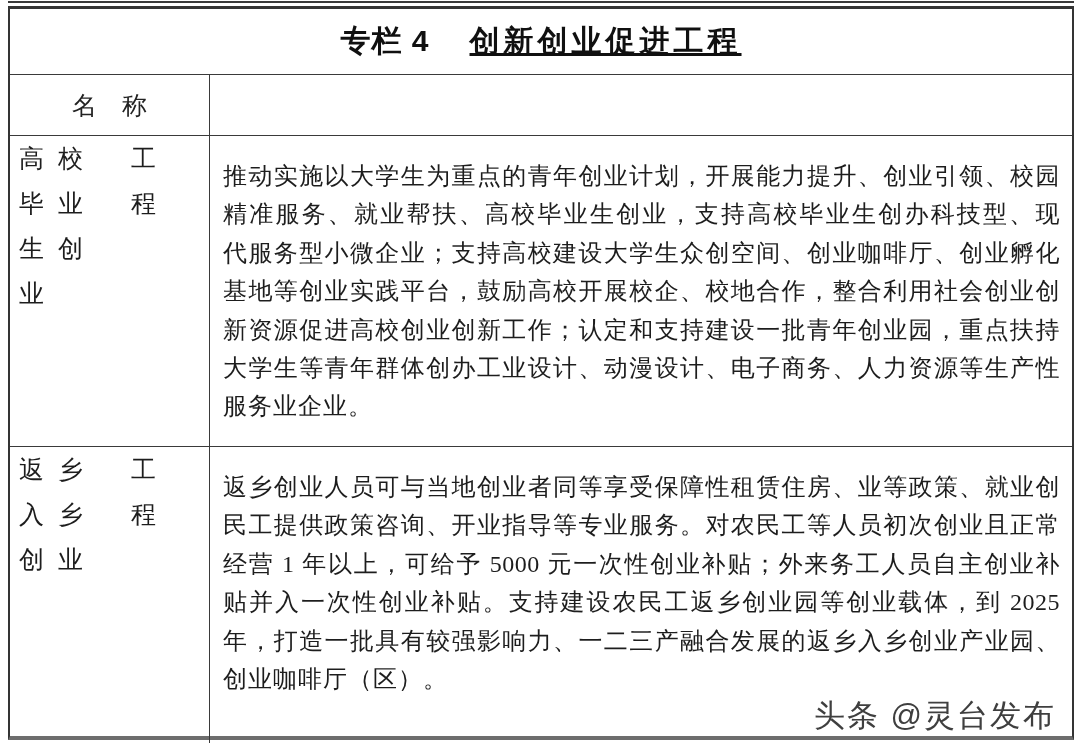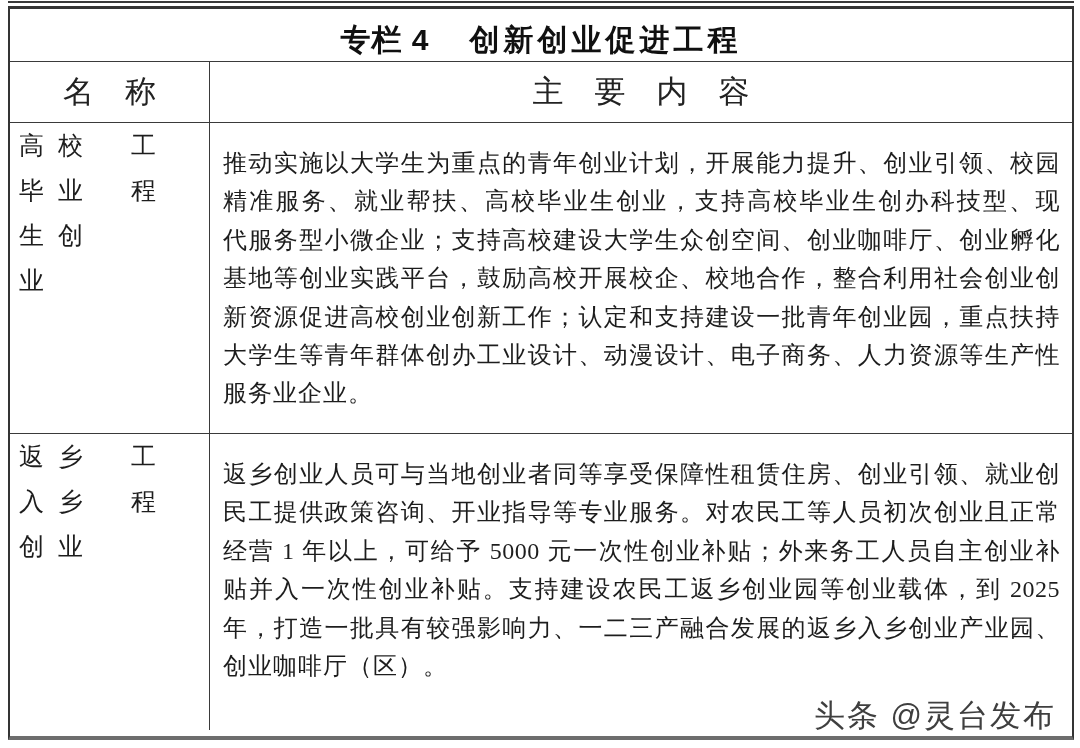--- a/index.html
+++ b/index.html
@@ -24,35 +24,35 @@
     position: absolute; left: 8px; top: 6px;
     width: 1066px; height: 734px;
     border-top: 3px solid #343434;
     border-left: 2px solid #343434;
     border-right: 2px solid #343434;
     border-bottom: 4px solid #6d6d6d;
     background: #ffffff;
   }
 
   .title-row {
-    height: 53px;
+    height: 66px;
     border-bottom: 1px solid #3a3a3a;
-    display: flex; align-items: flex-end; justify-content: center;
+    display: flex; align-items: center; justify-content: center;
     font-family: "Liberation Sans", "DejaVu Sans", sans-serif;
     font-weight: 700; font-size: 30px; color: #101010;
     letter-spacing: 1px;
     gap: 16px;
   }
-  .title-main { margin-left: 24px; letter-spacing: 4px; }
+  .title-main { margin-left: 24px; letter-spacing: 4px; text-decoration: underline; }
 
   .header-row {
     height: 61px;
     border-bottom: 1px solid #3a3a3a;
     display: flex;
-    font-size: 31px; color: #222222;
+    font-size: 25px; color: #222222;
   }
   .hcell-name  {
     width: 200px; border-right: 1px solid #3a3a3a;
     display: flex; align-items: center; justify-content: center;
   }
   .hcell-content {
     flex: 1;
     display: flex; align-items: center; justify-content: center;
   }
 
@@ -95,21 +95,20 @@
 
   <div class="btable">
 
     <div class="title-row">
       <span>专栏 4</span>
       <span class="title-main">创新创业促进工程</span>
     </div>
 
     <div class="header-row">
       <div class="hcell-name">名　称</div>
-      <div class="hcell-content">主　要　内　容</div>
     </div>
 
     <div class="brow brow-0">
       <div class="cell-name">
           <div class="nl just">高校毕业生创业</div>
           <div class="nl rest">工程</div>
         </div>
       <div class="cell-content">
           <div class="cl">推动实施以大学生为重点的青年创业计划，开展能力提升、创业引领、校园</div>
           <div class="cl">精准服务、就业帮扶、高校毕业生创业，支持高校毕业生创办科技型、现</div>
@@ -120,21 +119,21 @@
           <div class="cl last">服务业企业。</div>
         </div>
     </div>
 
     <div class="brow brow-1">
       <div class="cell-name">
           <div class="nl just">返乡入乡创业</div>
           <div class="nl rest">工程</div>
         </div>
       <div class="cell-content">
-          <div class="cl">返乡创业人员可与当地创业者同等享受保障性租赁住房、创业引领、就业创</div>
+          <div class="cl">返乡创业人员可与当地创业者同等享受保障性租赁住房、业等政策、就业创</div>
           <div class="cl">民工提供政策咨询、开业指导等专业服务。对农民工等人员初次创业且正常</div>
           <div class="cl">经营 1 年以上，可给予 5000 元一次性创业补贴；外来务工人员自主创业补</div>
           <div class="cl">贴并入一次性创业补贴。支持建设农民工返乡创业园等创业载体，到 2025</div>
           <div class="cl">年，打造一批具有较强影响力、一二三产融合发展的返乡入乡创业产业园、</div>
           <div class="cl last">创业咖啡厅（区）。</div>
         </div>
     </div>
 
   </div>
 

